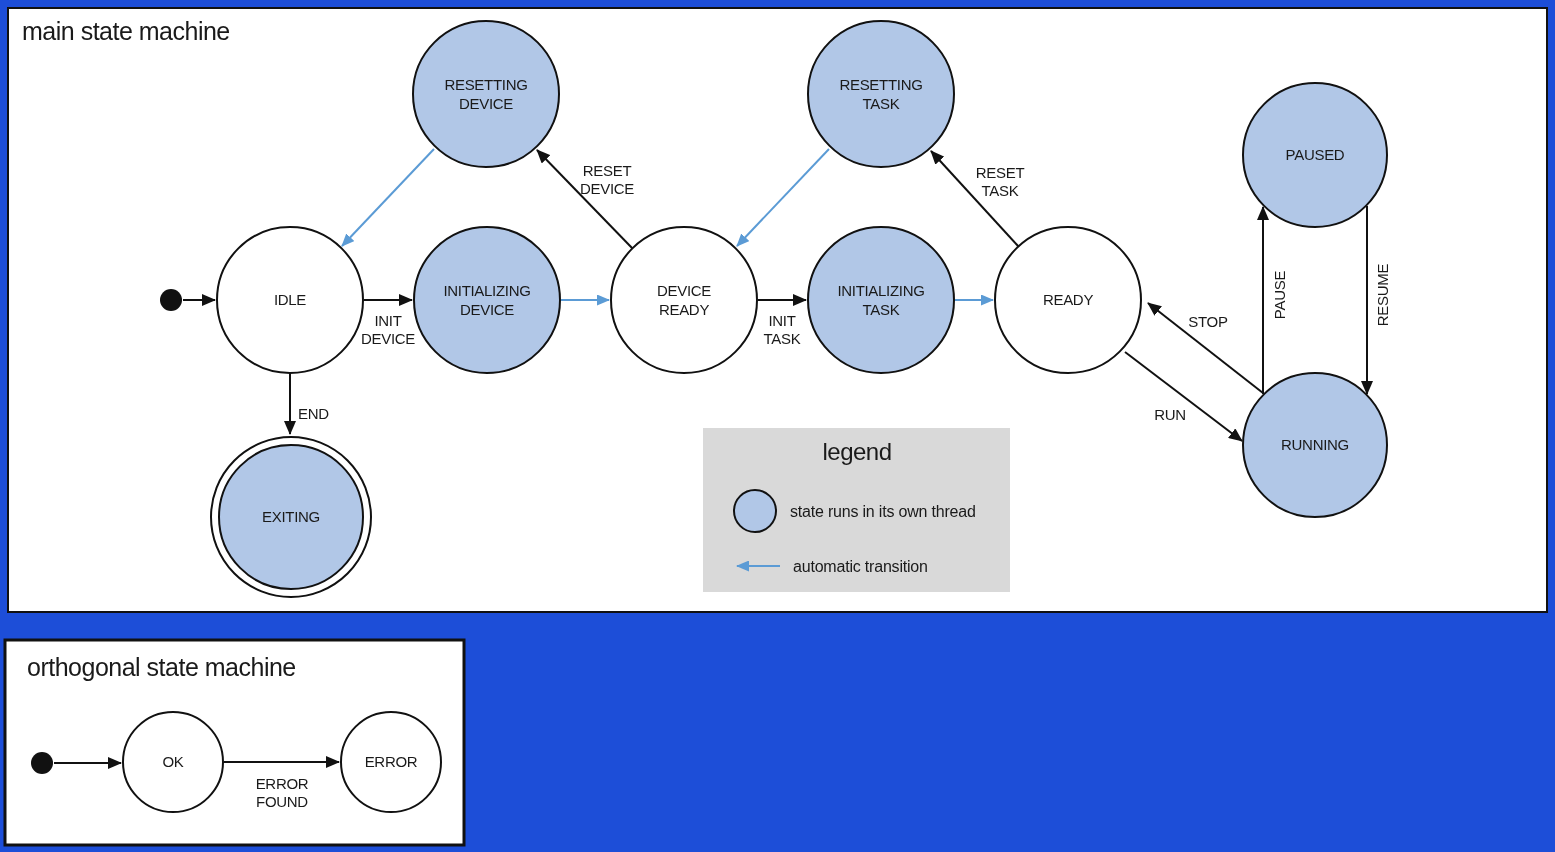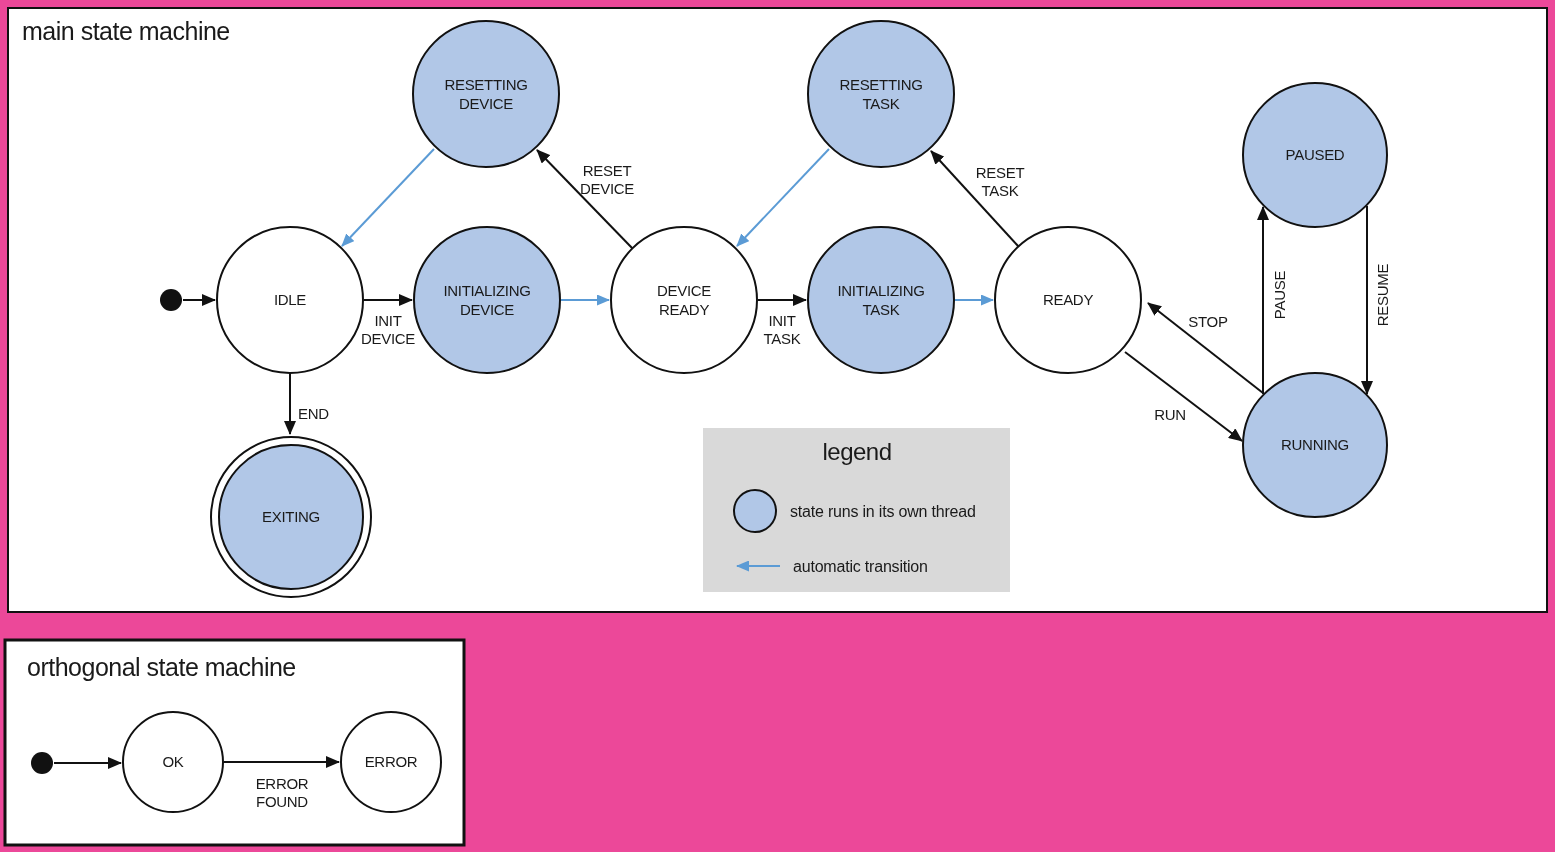--- a/index.html
+++ b/index.html
@@ -1,16 +1,16 @@
 <!DOCTYPE html>
 <html><head>
 <meta charset="utf-8">
 <style>
   html,body { margin:0; padding:0; background:#ffffff; }
-  .page { position:relative; width:1555px; height:852px; background:#ec4899; }
+  .page { position:relative; width:1555px; height:852px; background:#1d4ed8; }
   svg text { font-family:"Liberation Sans", sans-serif; fill:#1a1a1a; }
   .box-title   { font-size:25px; letter-spacing:-0.5px; }
   .state-label { font-size:15px; text-anchor:middle; letter-spacing:-0.3px; }
   .edge-label  { font-size:15px; text-anchor:middle; letter-spacing:-0.3px; }
   .edge-label-start { font-size:15px; text-anchor:start; letter-spacing:-0.3px; }
   .legend-title { font-size:24px; text-anchor:middle; letter-spacing:-0.5px; }
   .legend-item  { font-size:16px; text-anchor:start; letter-spacing:-0.2px; }
   .frame  { fill:#ffffff; stroke:#111111; }
   .state-circle { stroke:#111111; stroke-width:2; }
   .edge      { stroke:#111111; stroke-width:2; fill:none; }

